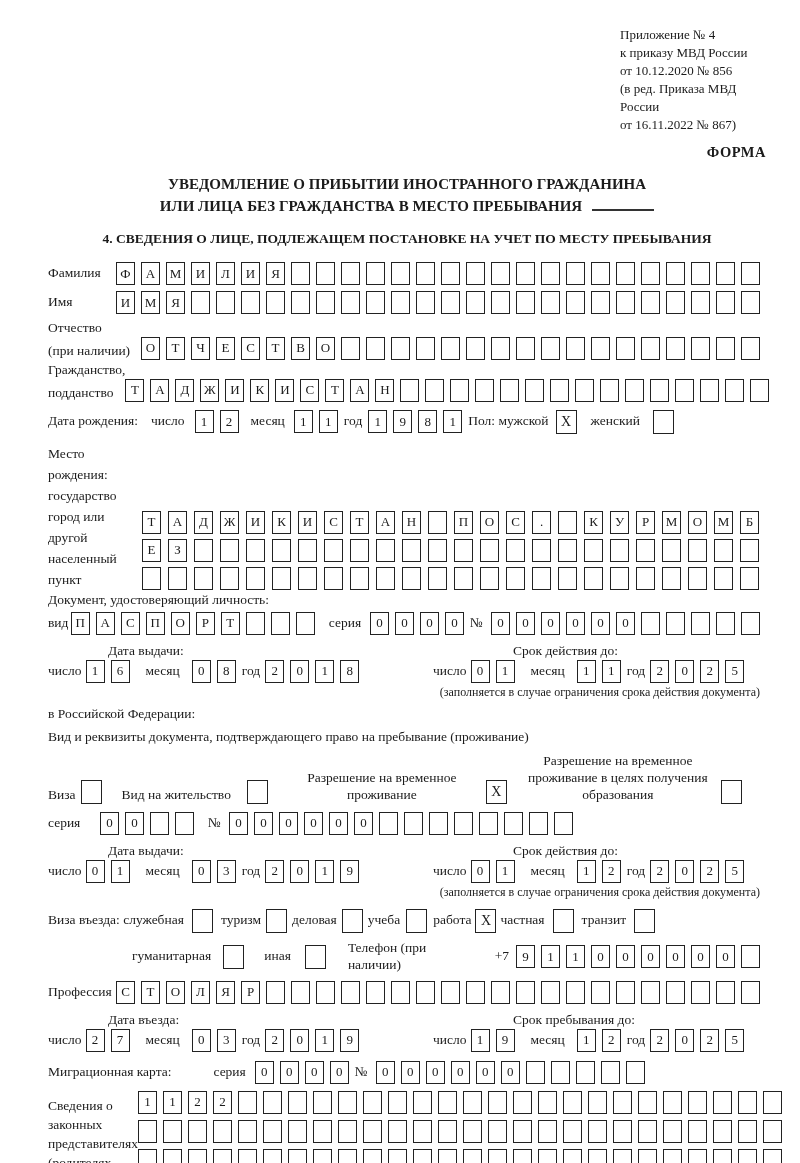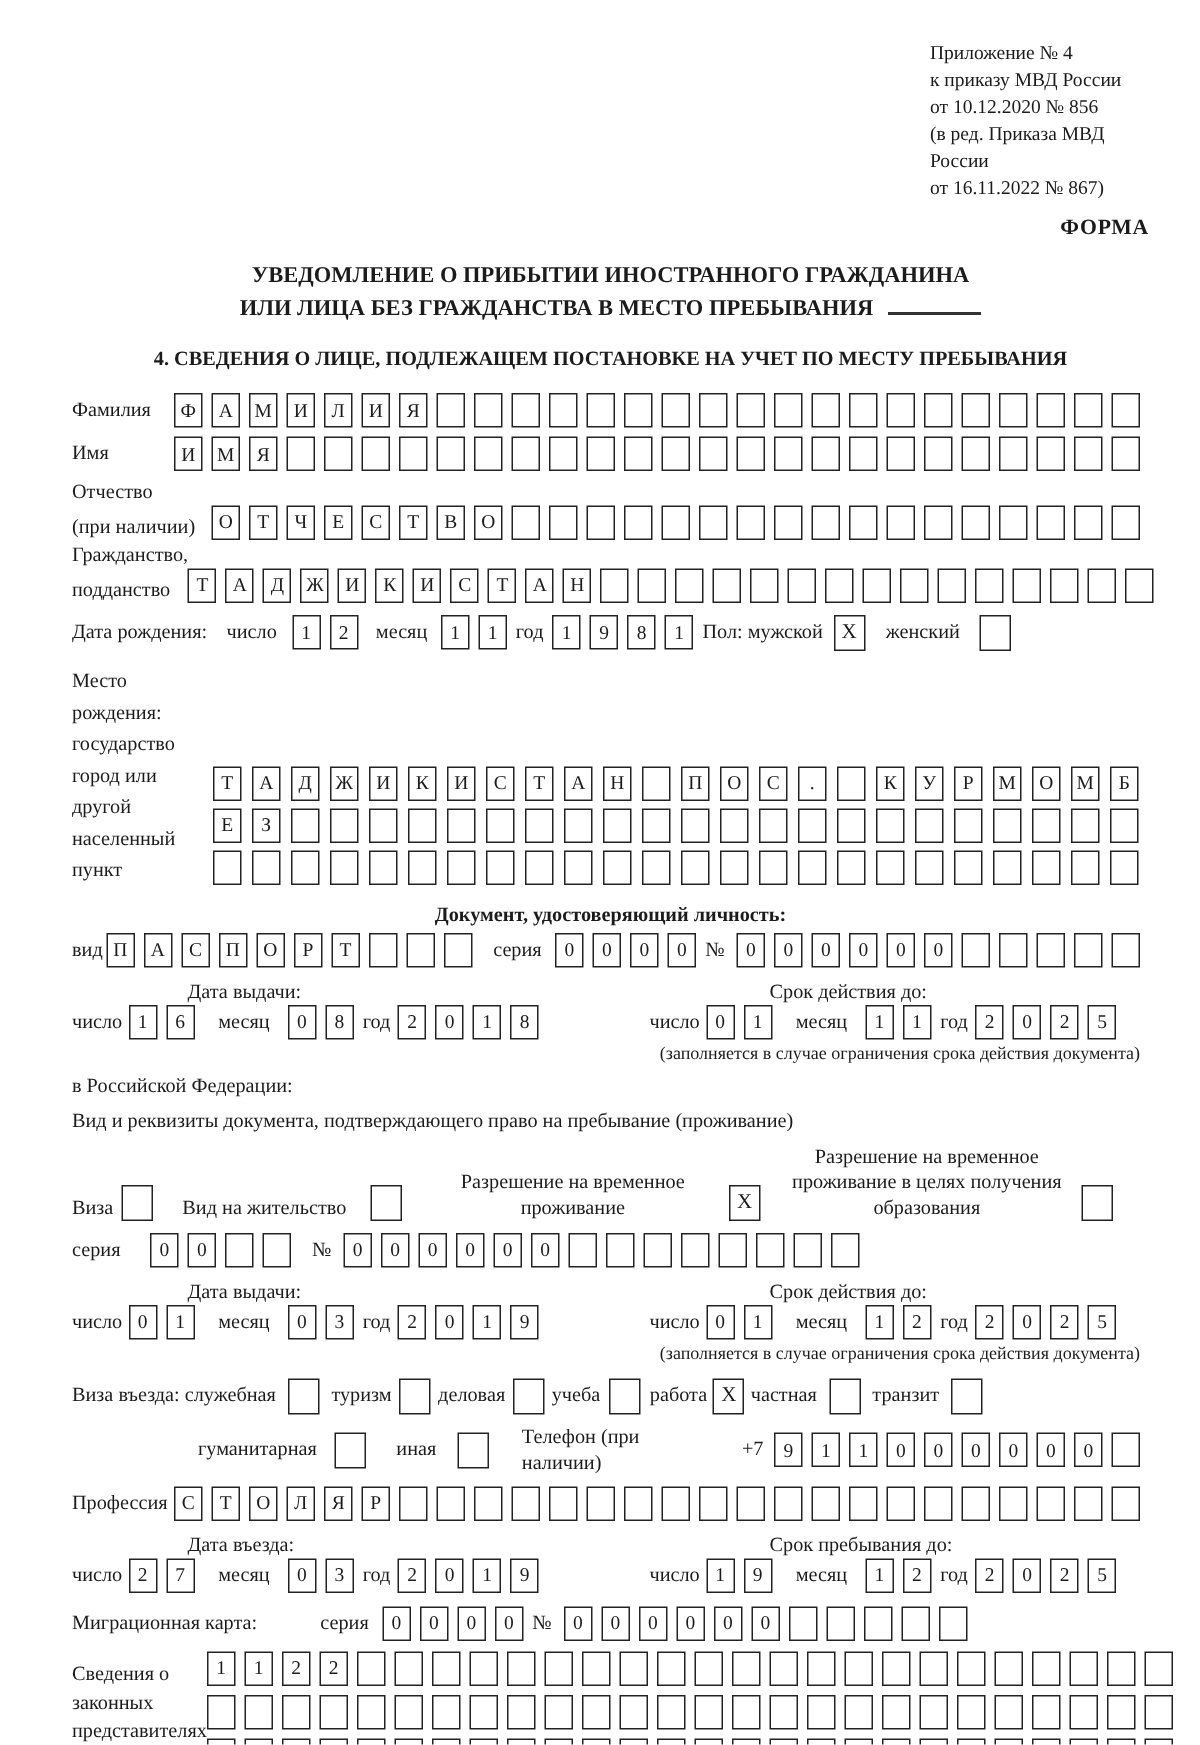--- a/index.html
+++ b/index.html
@@ -13,23 +13,23 @@
   .sec{margin-top:14px;text-align:center;font-weight:bold;font-size:13.5px;}
   .lbl{font-size:13.5px;line-height:1.25;}
   .row{display:flex;align-items:flex-end;}
   .ac{align-items:center;}
   .cells{display:flex;flex-wrap:nowrap;}
   .cell{box-sizing:border-box;flex:0 0 auto;width:19px;height:23px;border:1.5px solid #222;
         margin-right:6px;display:flex;align-items:center;justify-content:center;
         font-size:13px;background:#fff;}
   .mp .cell{margin-right:7px;}
   .cb .cell{width:21px;height:24px;margin-right:0;font-size:14px;}
-  .dochead{margin-top:12px;text-align:center;font-weight:bold;font-size:13.5px;}
+  .dochead{margin-top:2px;text-align:left;font-weight:normal;font-size:13.5px;}
   .heads{position:relative;height:16px;font-size:13.5px;}
-  .heads .h1{position:absolute;left:77px;}
+  .heads .h1{position:absolute;left:60px;}
   .heads .h2{position:absolute;left:465px;}
   .dl{width:385px;display:flex;align-items:center;}
   .note-r{margin-top:2px;text-align:right;padding-right:6px;font-size:12px;}
   .ctr{text-align:center;}
 </style>
 </head>
 <body>
 
 <div class="page">
 

